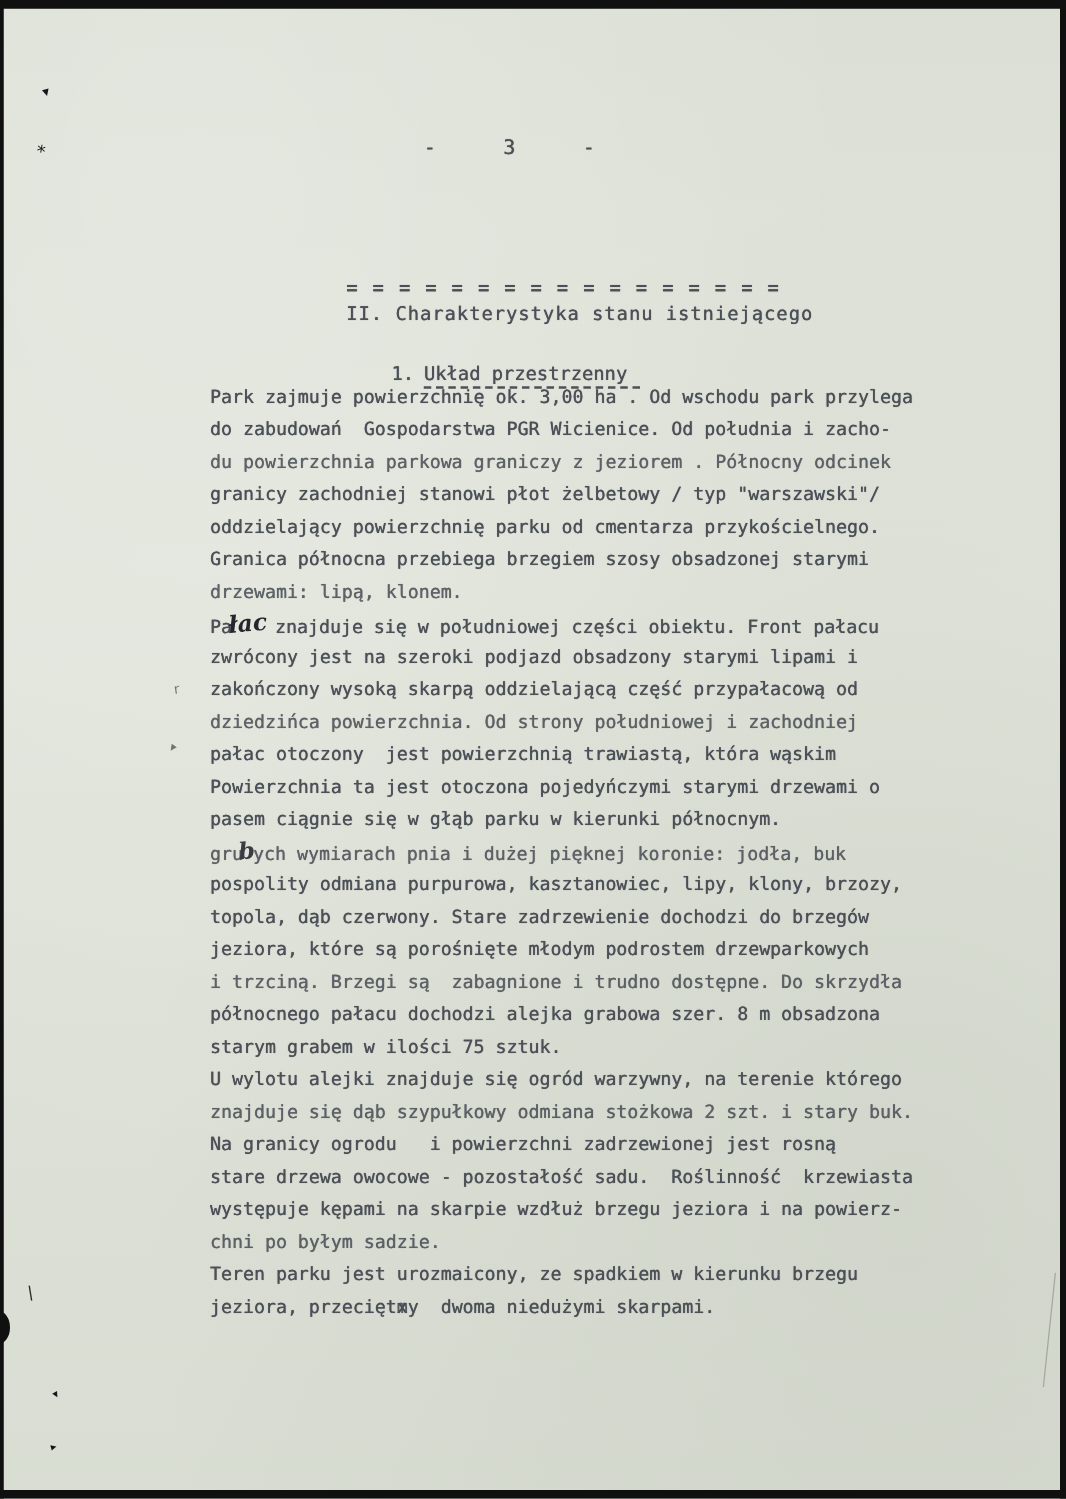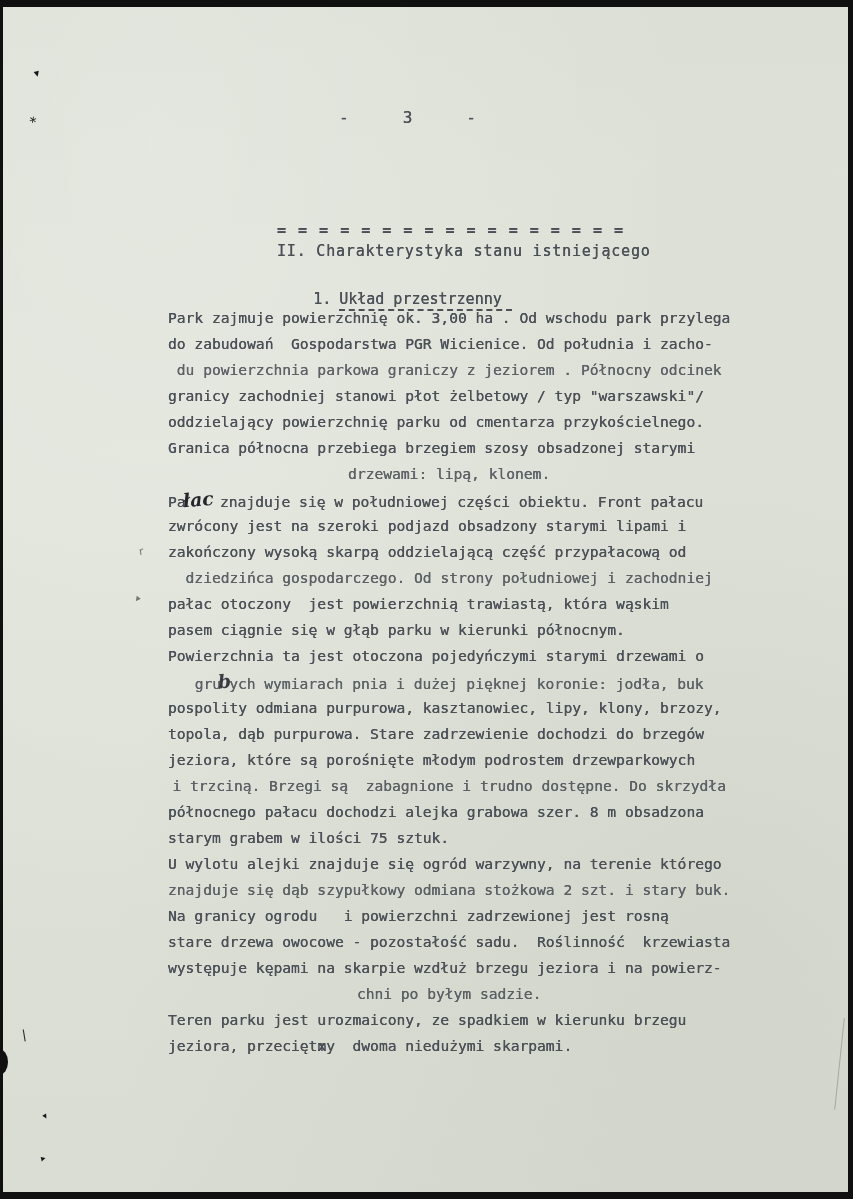--- a/index.html
+++ b/index.html
@@ -37,21 +37,21 @@
   .pageno .pn-val{margin-left:54px;}
   .pageno .pn-dash{margin-left:54px;}
 
   .heading{position:absolute;left:277px;top:200px;font-size:15px;letter-spacing:0.8px;white-space:pre;margin-top:42px;}
   .equals{position:absolute;left:277px;top:221px;font-size:15px;letter-spacing:0.5px;word-spacing:2px;white-space:pre;font-weight:bold;}
   .section{position:absolute;left:277px;top:272px;font-size:15px;white-space:pre;}
   .sec-title{border-bottom:2px dashed #4c5158;padding-bottom:1px;padding-right:10px;margin-left:8px;}
 
   .body-text{position:absolute;left:168px;top:305px;font-size:14.6px;line-height:26px;}
   .line{white-space:pre;height:26px;}
-  .line:nth-child(4n+3){opacity:0.88;text-align:center;}
+  .line:nth-child(4n+3){opacity:0.88;}
 
   
   .seg-hand{
     font-family:"DejaVu Serif","Liberation Serif",serif;
     font-style:italic;font-weight:700;font-size:1.28em;color:#23262c;
     display:inline-block;transform:rotate(-5deg) translateY(-1px);
     margin:0 -2px 0 -3px;text-shadow:none;
   }
   
   .seg-ov{display:inline-block;width:1ch;margin-right:-1ch;opacity:0.9;}
@@ -80,27 +80,27 @@
       <div class="line">Park zajmuje powierzchnię ok. 3,00 ha . Od wschodu park przylega</div>
       <div class="line">do zabudowań  Gospodarstwa PGR Wicienice. Od południa i zacho-</div>
       <div class="line">du powierzchnia parkowa graniczy z jeziorem . Północny odcinek</div>
       <div class="line">granicy zachodniej stanowi płot żelbetowy / typ "warszawski"/</div>
       <div class="line">oddzielający powierzchnię parku od cmentarza przykościelnego.</div>
       <div class="line">Granica północna przebiega brzegiem szosy obsadzonej starymi</div>
       <div class="line">drzewami: lipą, klonem.</div>
       <div class="line"><span>Pa</span><span class="seg-hand">łac</span><span> znajduje się w południowej części obiektu. Front pałacu</span></div>
       <div class="line">zwrócony jest na szeroki podjazd obsadzony starymi lipami i</div>
       <div class="line">zakończony wysoką skarpą oddzielającą część przypałacową od</div>
-      <div class="line">dziedzińca gospodarczego. Od strony południowej i zachodniej</div>
+      <div class="line">dziedzińca powierzchnia. Od strony południowej i zachodniej</div>
       <div class="line">pałac otoczony  jest powierzchnią trawiastą, która wąskim</div>
+      <div class="line">Powierzchnia ta jest otoczona pojedyńczymi starymi drzewami o</div>
       <div class="line">pasem ciągnie się w głąb parku w kierunki północnym.</div>
-      <div class="line">Powierzchnia ta jest otoczona pojedyńczymi starymi drzewami o</div>
       <div class="line"><span>gru</span><span class="seg-hand">b</span><span>ych wymiarach pnia i dużej pięknej koronie: jodła, buk</span></div>
       <div class="line">pospolity odmiana purpurowa, kasztanowiec, lipy, klony, brzozy,</div>
-      <div class="line">topola, dąb purpurowa. Stare zadrzewienie dochodzi do brzegów</div>
+      <div class="line">topola, dąb czerwony. Stare zadrzewienie dochodzi do brzegów</div>
       <div class="line">jeziora, które są porośnięte młodym podrostem drzewparkowych</div>
       <div class="line">i trzciną. Brzegi są  zabagnione i trudno dostępne. Do skrzydła</div>
       <div class="line">północnego pałacu dochodzi alejka grabowa szer. 8 m obsadzona</div>
       <div class="line">starym grabem w ilości 75 sztuk.</div>
       <div class="line">U wylotu alejki znajduje się ogród warzywny, na terenie którego</div>
       <div class="line">znajduje się dąb szypułkowy odmiana stożkowa 2 szt. i stary buk.</div>
       <div class="line">Na granicy ogrodu   i powierzchni zadrzewionej jest rosną</div>
       <div class="line">stare drzewa owocowe - pozostałość sadu.  Roślinność  krzewiasta</div>
       <div class="line">występuje kępami na skarpie wzdłuż brzegu jeziora i na powierz-</div>
       <div class="line">chni po byłym sadzie.</div>

